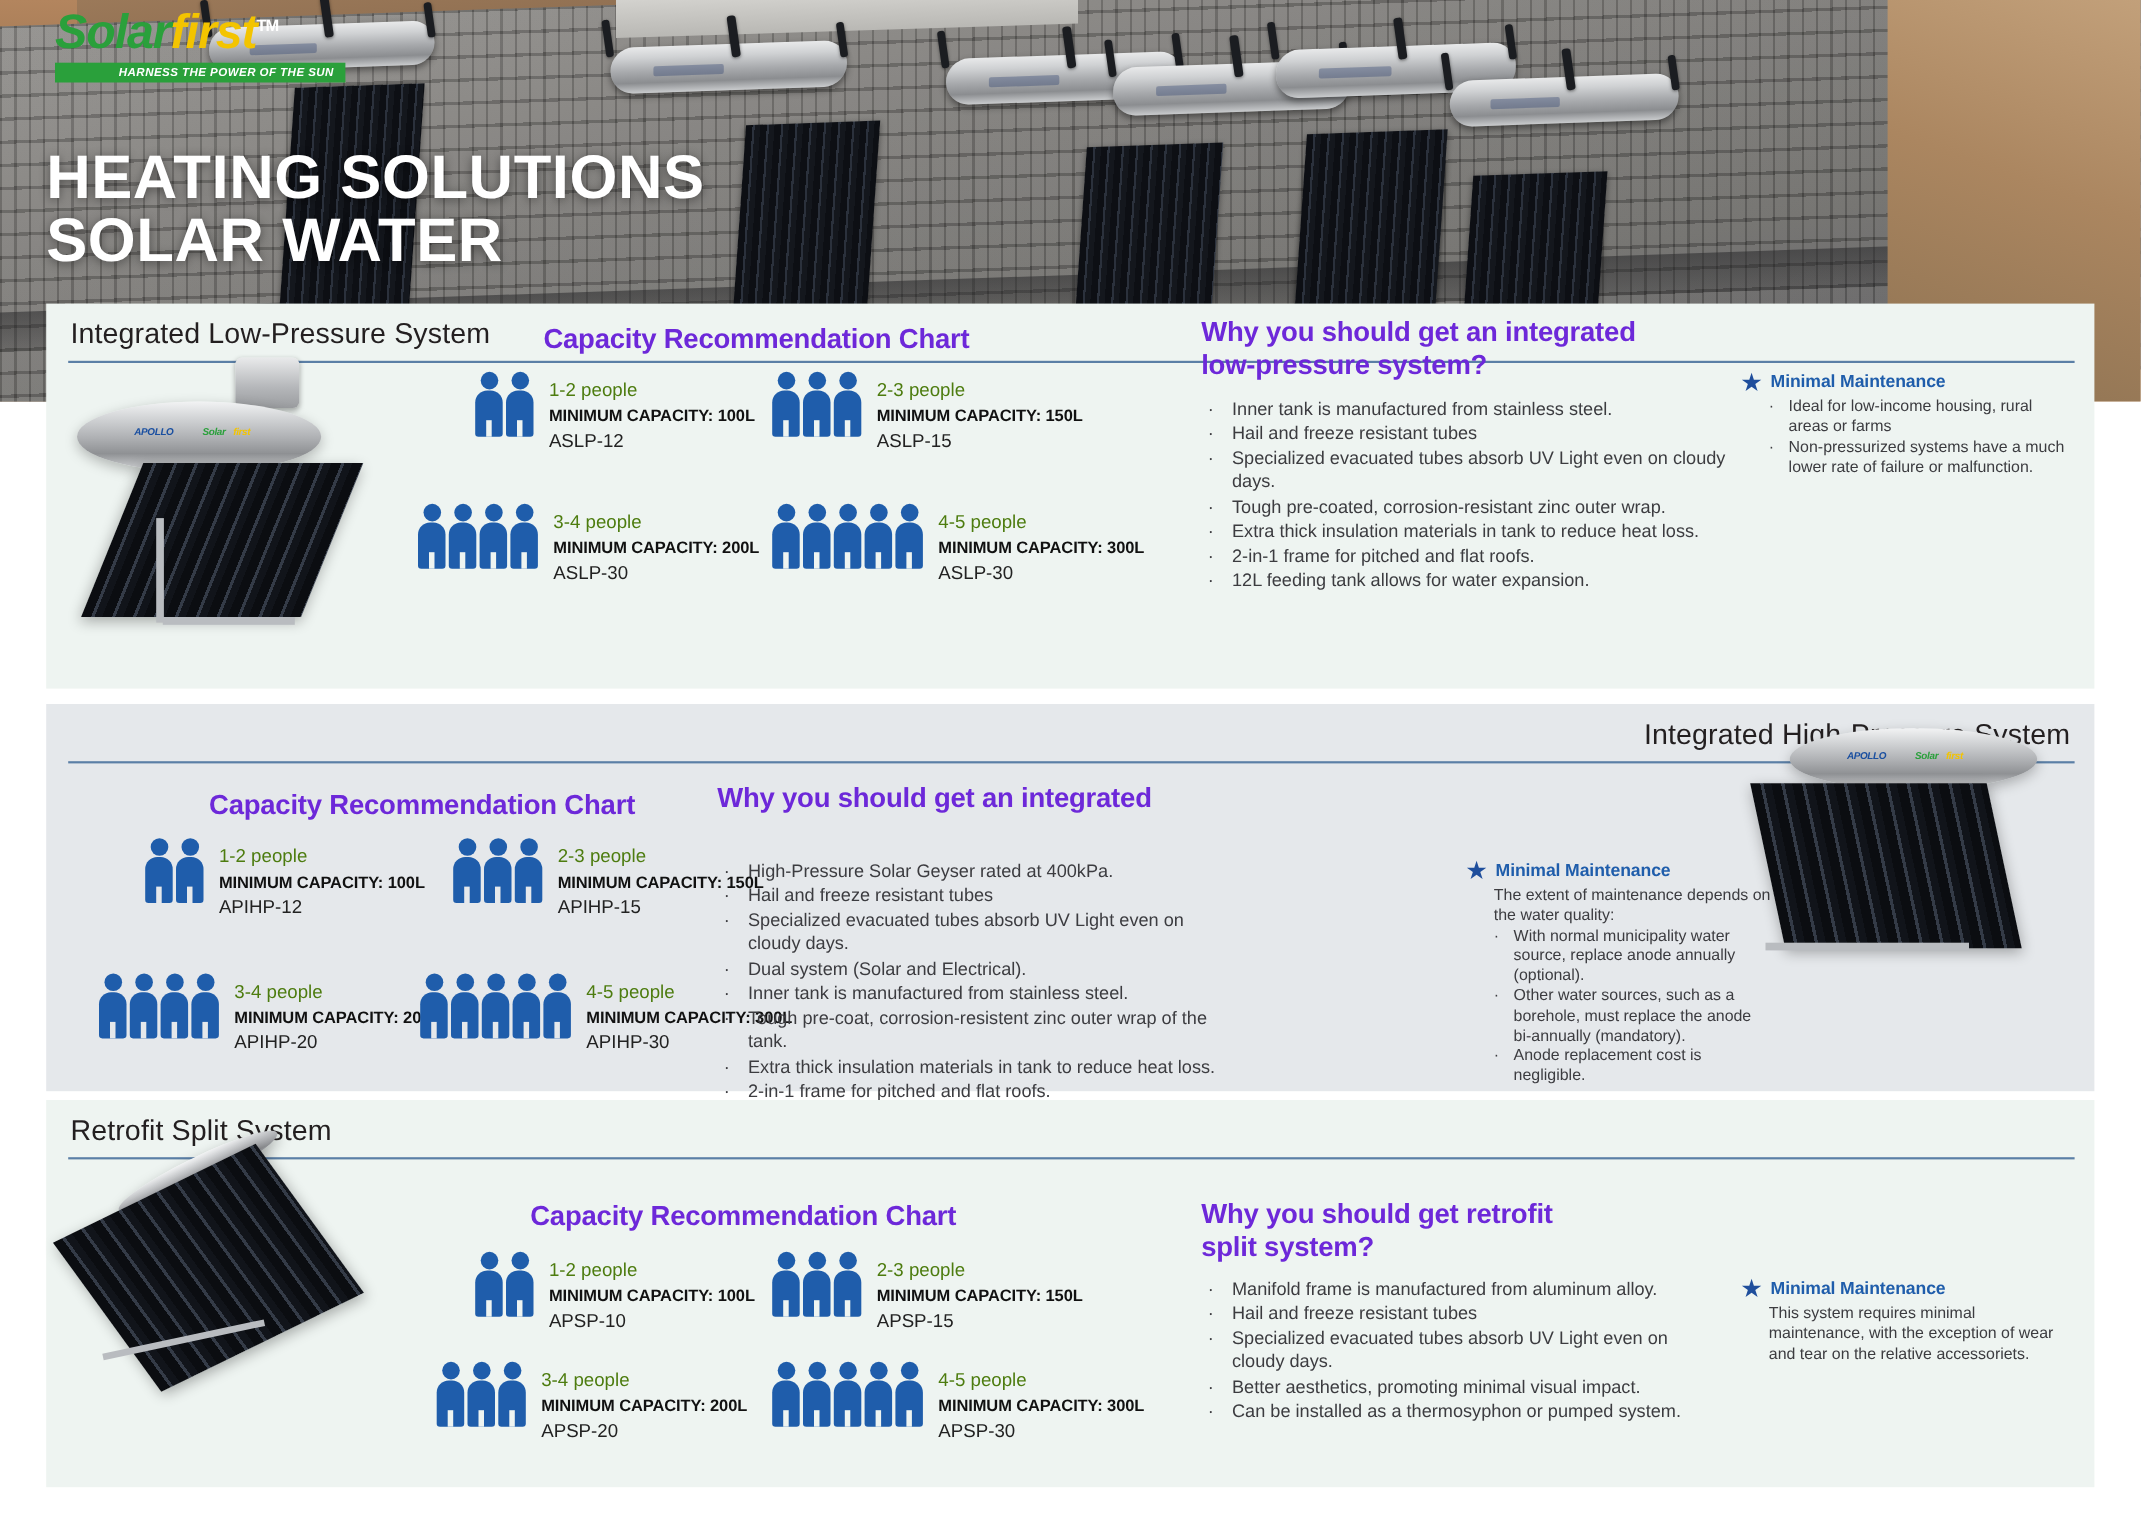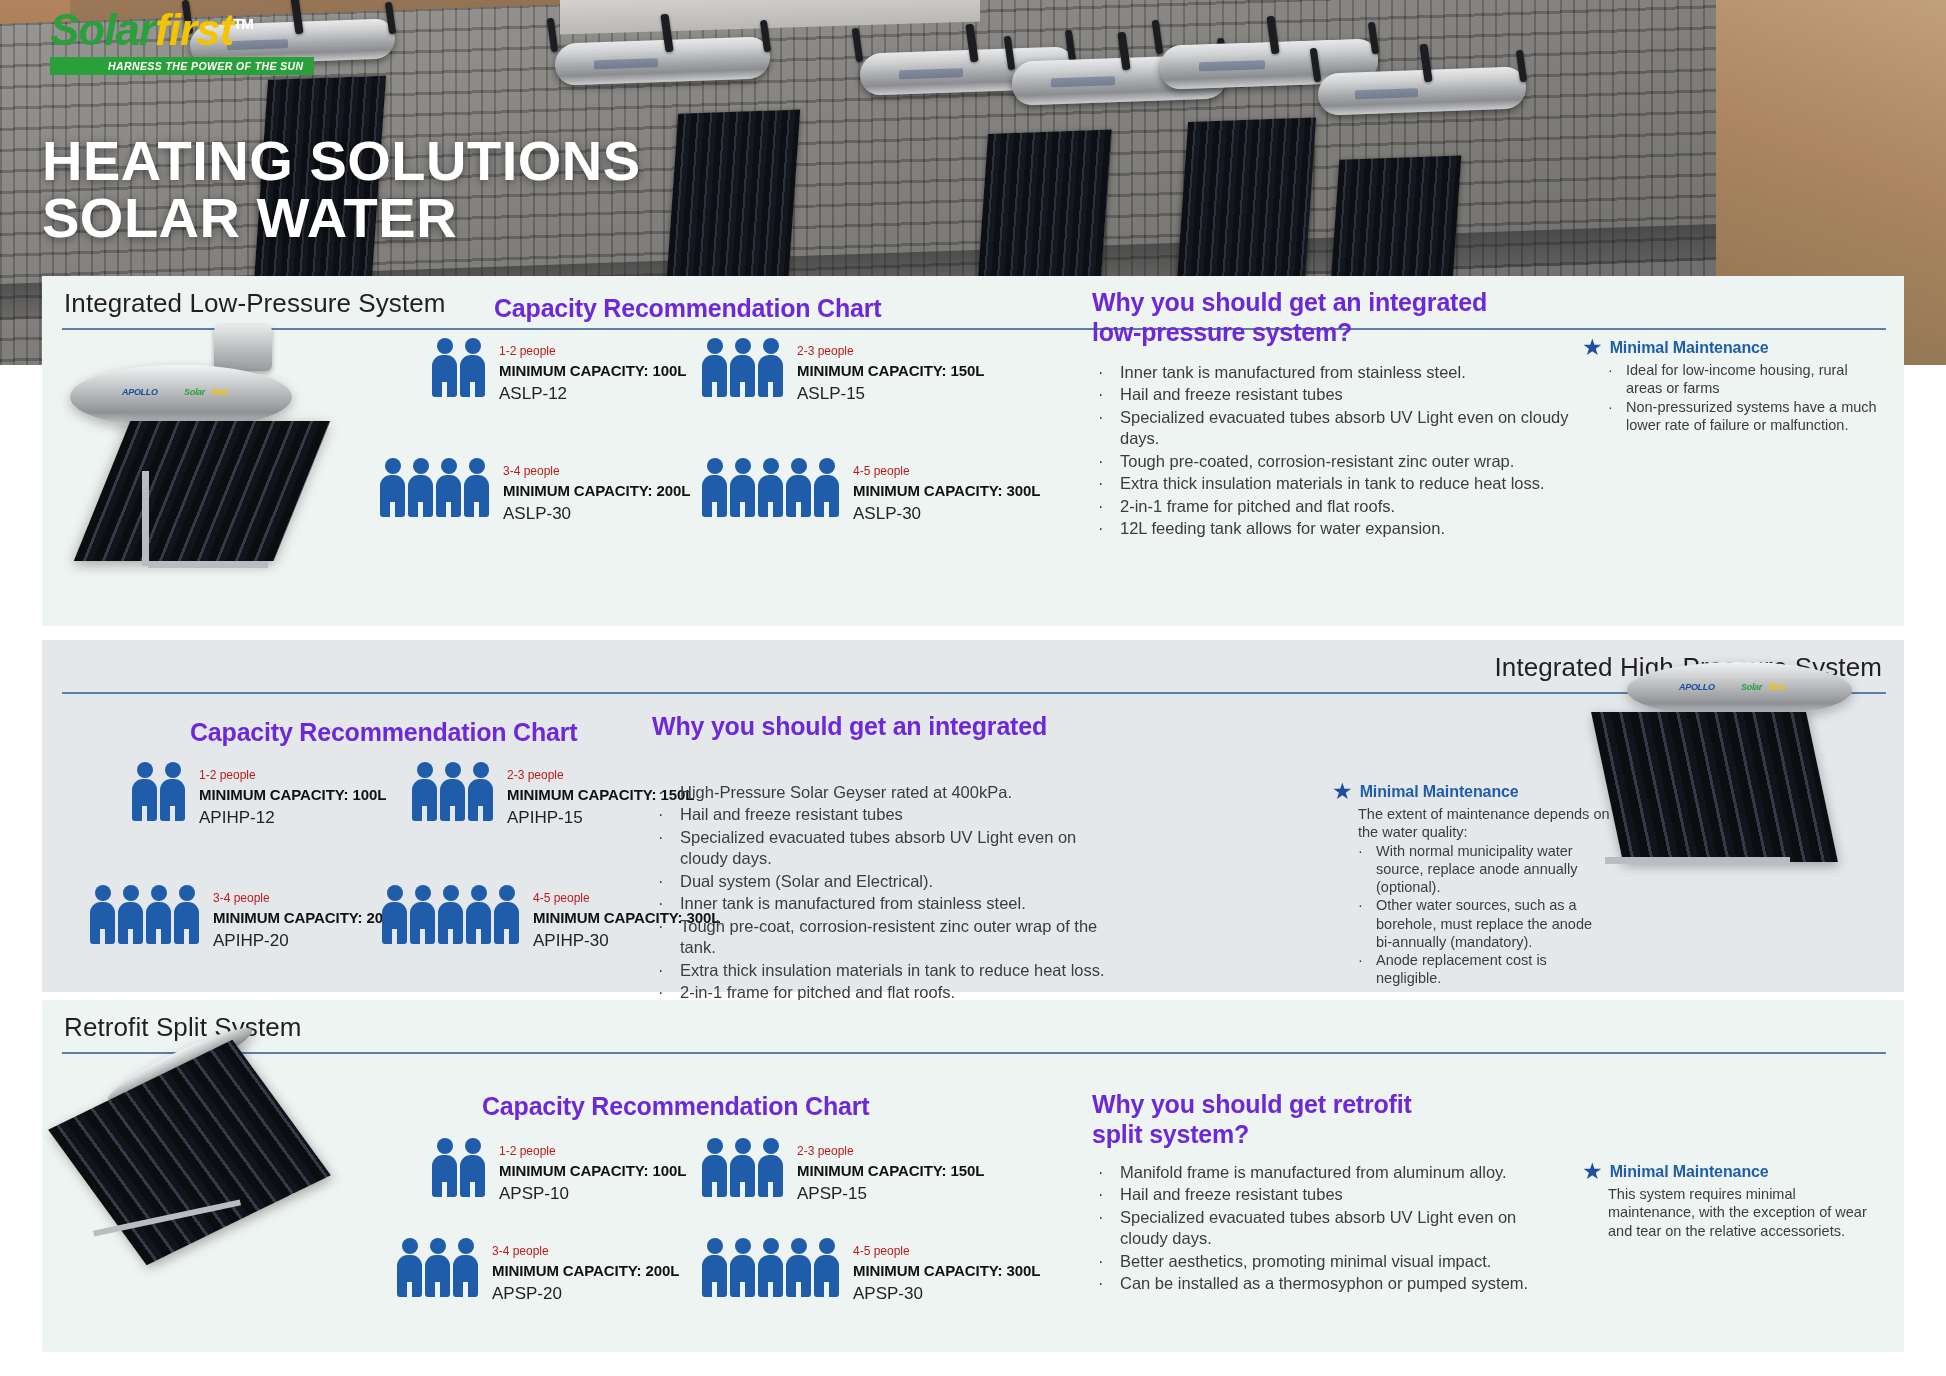--- a/index.html
+++ b/index.html
@@ -103,21 +103,21 @@
     width:25px; height:42px; background:#1f5dab;
     border-radius:11px 11px 3px 3px;
     position:relative;
   }
   .p-body:after {
     content:""; position:absolute; left:10px; bottom:0; width:5px; height:15px;
     background:#eef4f1;
   }
   .panel2 .p-body:after { background:#e5e8eb; }
   .cap-text { margin-left:14px; padding-top:4px; white-space:nowrap; }
-  .cap-people { font-size:12px; color:#b91c1c; line-height:1.5; }
+  .cap-people { font-size:17px; color:#4d7c0f; line-height:1.5; }
   .cap-min { font-size:15px; font-weight:700; color:#111111; line-height:1.45; letter-spacing:-.1px; }
   .cap-model { font-size:17px; color:#222222; line-height:1.45; }
 
   
   .bullets { position:absolute; }
   .bullet { display:flex; font-size:16.5px; color:#3c3c40; line-height:1.3; margin-bottom:1px; }
   .bullet .dot { width:28px; flex:0 0 28px; text-align:left; padding-left:6px; }
   .bullet .btxt { flex:1; }
 
   

